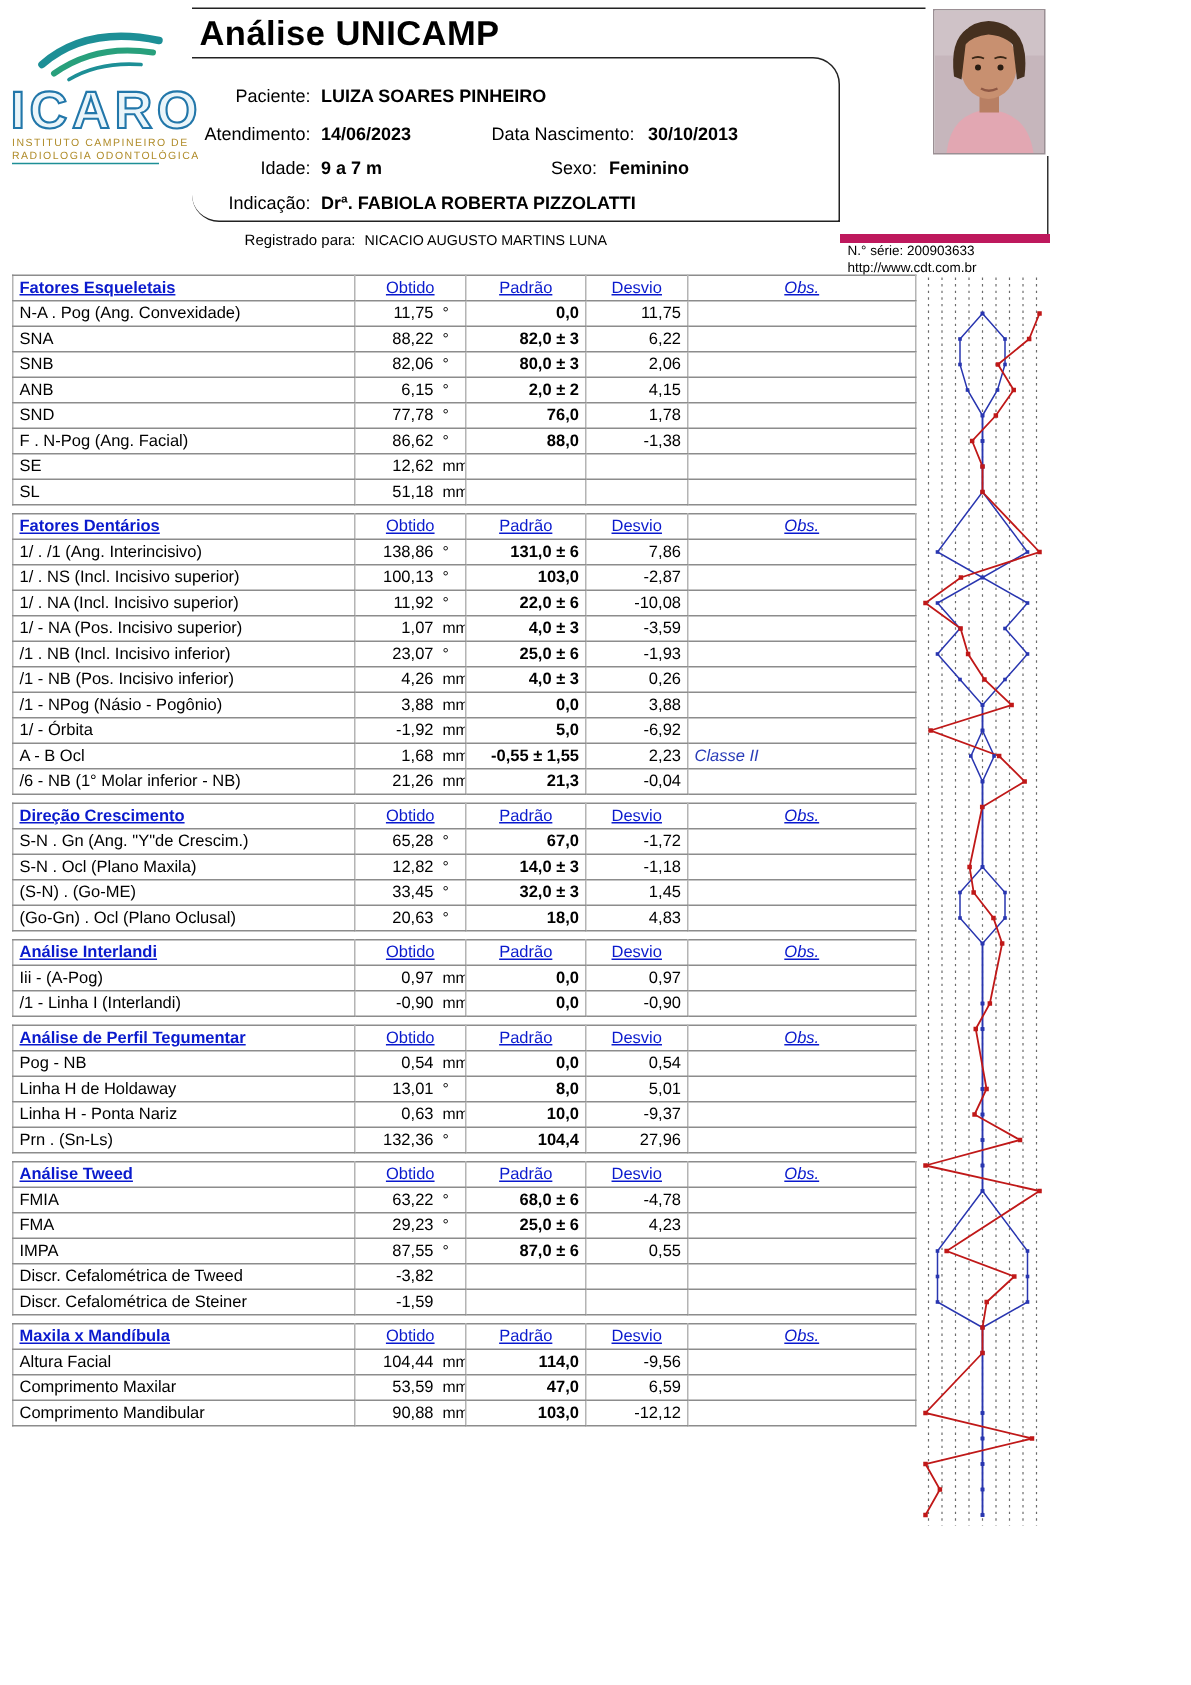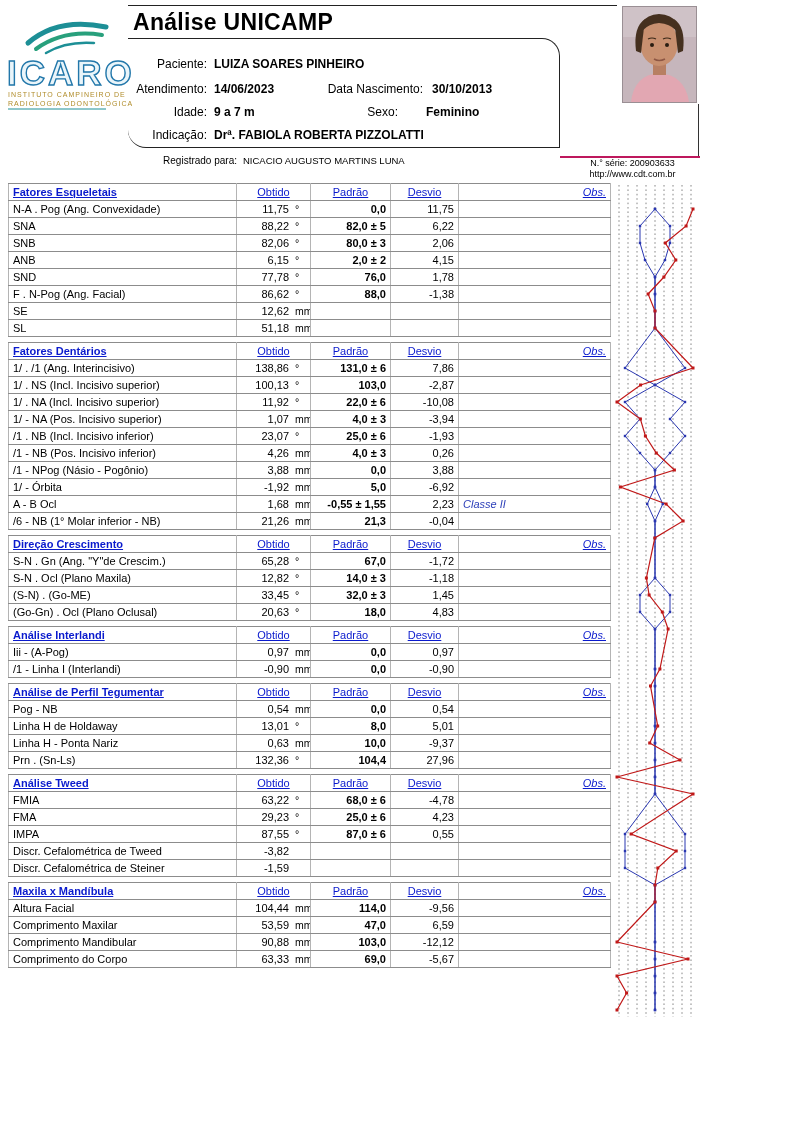--- a/index.html
+++ b/index.html
@@ -14,41 +14,41 @@
   .header-box { left:128px; top:38px; width:432px; height:110px;
                 border-top:1.5px solid #222; border-right:1.5px solid #222; border-bottom:1.5px solid #222;
                 border-radius:0 18px 0 18px; }
   .vconnect { left:698px; top:104px; height:54px; width:0; border-left:1px solid #333; }
 
   .fieldrow { position:absolute; height:15px; font-size:12px; line-height:15px; white-space:nowrap; }
   .flabel { position:absolute; text-align:right; }
   .fvalue { position:absolute; font-weight:bold; }
   .small  { font-size:9.5px; }
 
-  .serialblock { left:560px; top:156px; width:140px; height:28px; border-top:2px solid #be185d;text-align:center; }
+  .serialblock { left:560px; top:156px; width:140px; height:28px; border-top:6px solid #be185d; }
   .serialblock div { font-size:9px; line-height:11px; padding-left:5px; white-space:nowrap; }
 
   
   .logo { left:6px; top:13px; width:126px; height:102px; }
 
   
   .photo { left:622px; top:6px; width:75px; height:97px; border:1px solid #9a8f94; }
 
   
   #analysis-table { position:absolute; left:8px; top:183px; width:692px;
                     border-collapse:collapse; table-layout:fixed; }
   #analysis-table td { border-top:1px solid #8c8c8c; border-bottom:1px solid #8c8c8c;
                        border-left:1px solid #b4b4b4; border-right:1px solid #b4b4b4;
                        height:16px; line-height:16px; font-size:11px; padding:0 4px;
                        overflow:hidden; white-space:nowrap; }
   #analysis-table tr.gap td { border:none; height:6px; line-height:6px; }
   #analysis-table td.graph-cell { border:none; }
   td.sec-title { color:#0a1acd; font-weight:bold; font-size:11.5px; text-decoration:underline; }
   td.col-h { color:#0a1acd; text-align:center; text-decoration:underline; }
-  td.obs-h { text-align:right; font-style:italic; }
+  td.obs-h { text-align:center; font-style:italic; }
   td.name { text-align:left; }
   td.obt  { padding:0 2px; }
   td.obt .ov { display:inline-block; width:48px; text-align:right; }
   td.obt .ou { display:inline-block; margin-left:6px; font-size:10.5px; }
   td.pad { text-align:right; font-weight:bold; }
   td.dev { text-align:right; }
   td.obs { text-align:left; font-style:italic; color:#2a3db8; font-size:10.5px; }
 
   #dev-graph { position:absolute; left:610px; top:183px; }
 </style>
@@ -100,21 +100,21 @@
   <div class="fieldrow" style="left:0;top:82px;">
     <span class="flabel" style="left:80px;width:127px;">Atendimento:</span>
     <span class="fvalue" style="left:214px;">14/06/2023</span>
     <span class="flabel" style="left:325px;width:98px;">Data Nascimento:</span>
     <span class="fvalue" style="left:432px;">30/10/2013</span>
   </div>
   <div class="fieldrow" style="left:0;top:105px;">
     <span class="flabel" style="left:80px;width:127px;">Idade:</span>
     <span class="fvalue" style="left:214px;">9 a 7 m</span>
     <span class="flabel" style="left:330px;width:68px;">Sexo:</span>
-    <span class="fvalue" style="left:426px;">Feminino</span>
+    <span class="fvalue" style="left:406px;">Feminino</span>
   </div>
   <div class="fieldrow" style="left:0;top:128px;">
     <span class="flabel" style="left:80px;width:127px;">Indicação:</span>
     <span class="fvalue" style="left:214px;">Drª. FABIOLA ROBERTA PIZZOLATTI</span>
   </div>
   <div class="fieldrow small" style="left:0;top:153px;">
     <span class="flabel" style="left:100px;width:137px;font-size:10px;">Registrado para:</span>
     <span class="abs" style="left:243px;font-size:9.5px;">NICACIO AUGUSTO MARTINS LUNA</span>
   </div>
 
@@ -145,21 +145,21 @@
           <td class="name">N-A . Pog (Ang. Convexidade)</td>
           <td class="obt"><span class="ov">11,75</span><span class="ou">°</span></td>
           <td class="pad">0,0</td>
           <td class="dev">11,75</td>
           <td class="obs"></td>
           <td class="graph-cell"></td>
         </tr>
         <tr class="data-row">
           <td class="name">SNA</td>
           <td class="obt"><span class="ov">88,22</span><span class="ou">°</span></td>
-          <td class="pad">82,0 ± 5</td>
+          <td class="pad">82,0 ± 3</td>
           <td class="dev">6,22</td>
           <td class="obs"></td>
           <td class="graph-cell"></td>
         </tr>
         <tr class="data-row">
           <td class="name">SNB</td>
           <td class="obt"><span class="ov">82,06</span><span class="ou">°</span></td>
           <td class="pad">80,0 ± 3</td>
           <td class="dev">2,06</td>
           <td class="obs"></td>
@@ -237,21 +237,21 @@
           <td class="obt"><span class="ov">11,92</span><span class="ou">°</span></td>
           <td class="pad">22,0 ± 6</td>
           <td class="dev">-10,08</td>
           <td class="obs"></td>
           <td class="graph-cell"></td>
         </tr>
         <tr class="data-row">
           <td class="name">1/ - NA (Pos. Incisivo superior)</td>
           <td class="obt"><span class="ov">1,07</span><span class="ou">mm</span></td>
           <td class="pad">4,0 ± 3</td>
-          <td class="dev">-3,94</td>
+          <td class="dev">-3,59</td>
           <td class="obs"></td>
           <td class="graph-cell"></td>
         </tr>
         <tr class="data-row">
           <td class="name">/1 . NB (Incl. Incisivo inferior)</td>
           <td class="obt"><span class="ov">23,07</span><span class="ou">°</span></td>
           <td class="pad">25,0 ± 6</td>
           <td class="dev">-1,93</td>
           <td class="obs"></td>
           <td class="graph-cell"></td>
@@ -485,28 +485,20 @@
           <td class="pad">47,0</td>
           <td class="dev">6,59</td>
           <td class="obs"></td>
           <td class="graph-cell"></td>
         </tr>
         <tr class="data-row">
           <td class="name">Comprimento Mandibular</td>
           <td class="obt"><span class="ov">90,88</span><span class="ou">mm</span></td>
           <td class="pad">103,0</td>
           <td class="dev">-12,12</td>
-          <td class="obs"></td>
-          <td class="graph-cell"></td>
-        </tr>
-        <tr class="data-row">
-          <td class="name">Comprimento do Corpo</td>
-          <td class="obt"><span class="ov">63,33</span><span class="ou">mm</span></td>
-          <td class="pad">69,0</td>
-          <td class="dev">-5,67</td>
           <td class="obs"></td>
           <td class="graph-cell"></td>
         </tr>
       </tbody>
   </table>
 
   <svg id="dev-graph" xmlns="http://www.w3.org/2000/svg" width="90" height="836">
       <line x1="9" y1="2" x2="9" y2="834" stroke="#6b6b6b" stroke-width="0.8" stroke-dasharray="1.6,2.8"></line>
       <line x1="18" y1="2" x2="18" y2="834" stroke="#6b6b6b" stroke-width="0.8" stroke-dasharray="1.6,2.8"></line>
       <line x1="27" y1="2" x2="27" y2="834" stroke="#6b6b6b" stroke-width="0.8" stroke-dasharray="1.6,2.8"></line>

